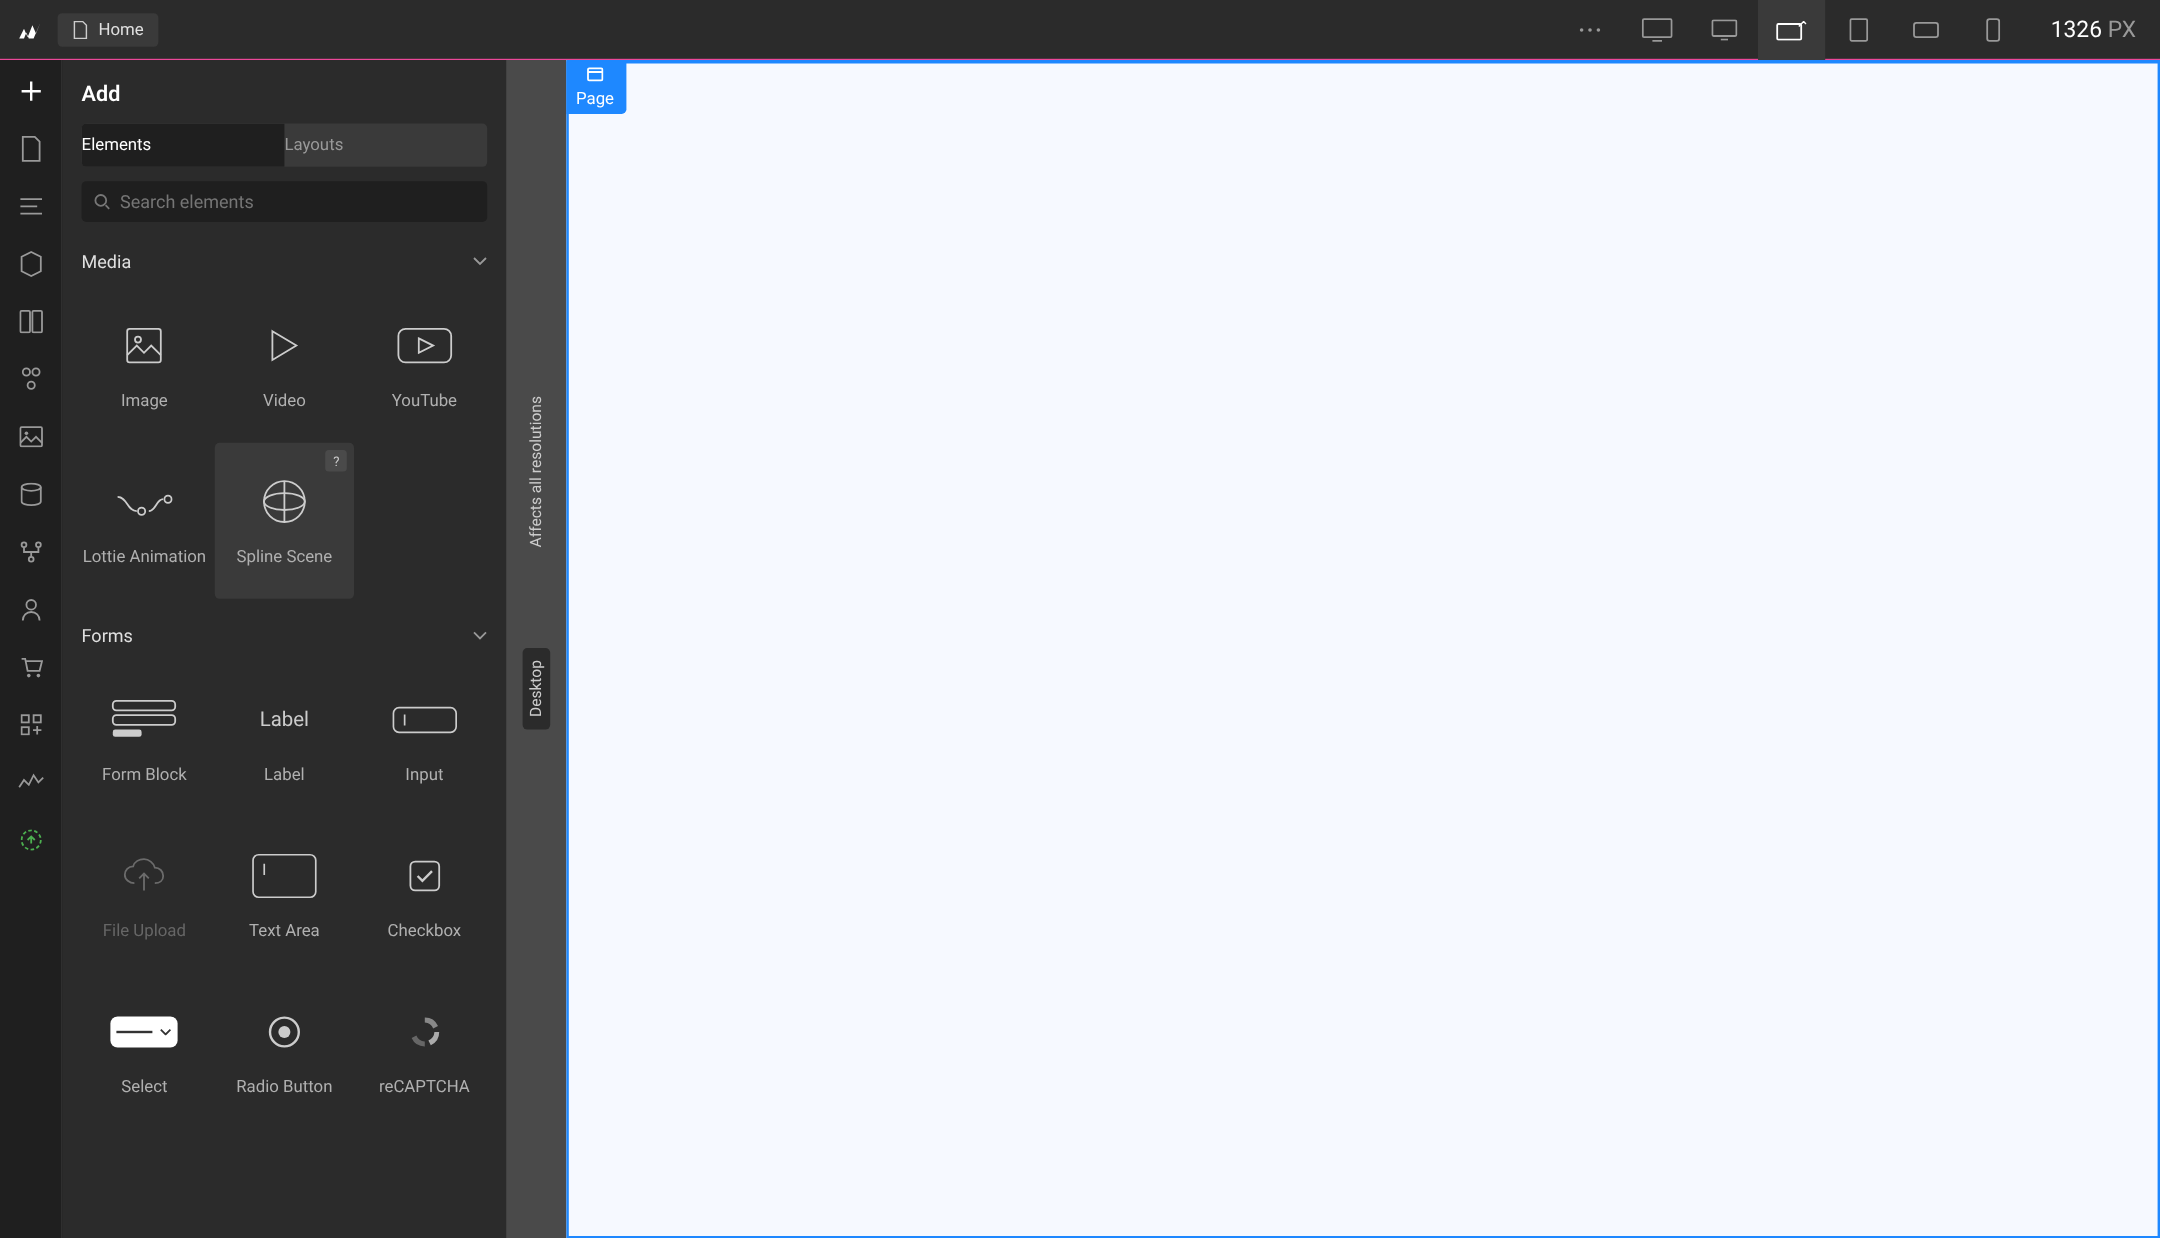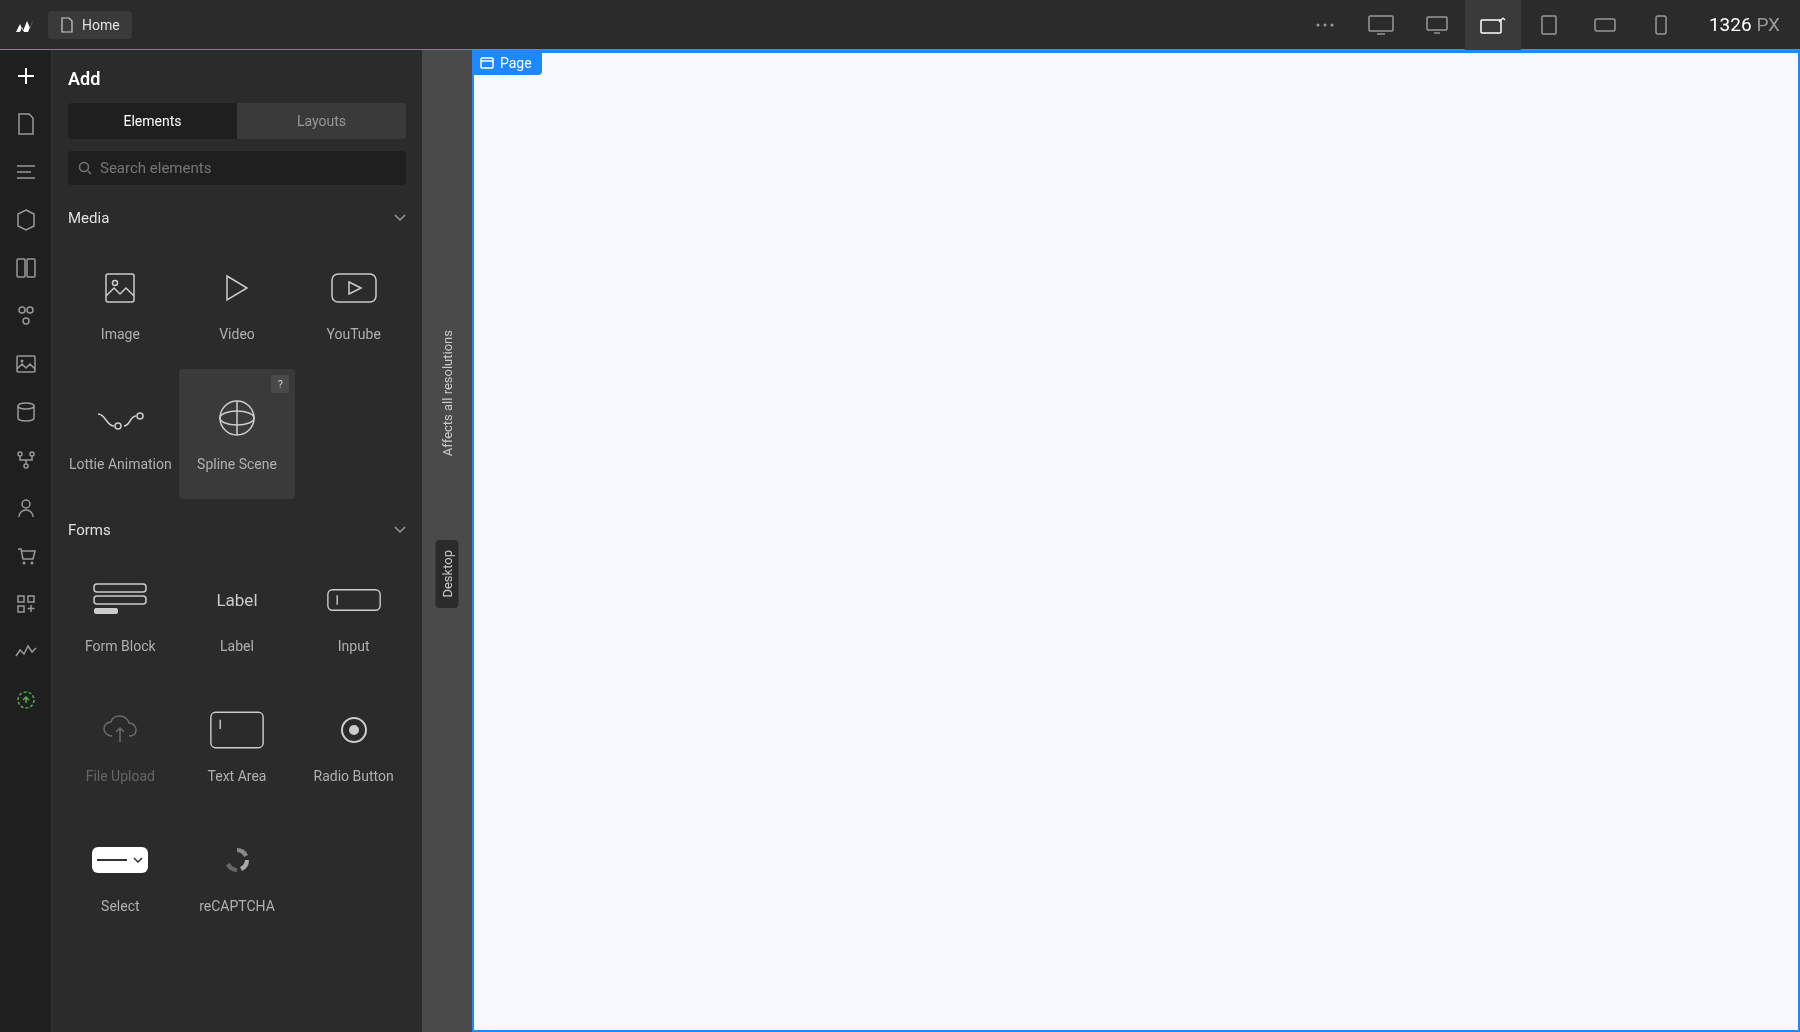--- a/index.html
+++ b/index.html
@@ -22,42 +22,42 @@
 
 .icon-rail{width:52px;background:#1f1f1f;display:flex;flex-direction:column;align-items:center;padding-top:12px;gap:20px;border-right:1px solid #333;}
 .rail-icon{width:28px;height:28px;display:flex;align-items:center;justify-content:center;color:#999;cursor:pointer;}
 .rail-icon.active{color:#fff;}
 .rail-icon.green{color:#4caf50;}
 
 
 .add-panel{width:370px;background:#2b2b2b;display:flex;flex-direction:column;overflow-y:auto;}
 .panel-title{font-size:18px;font-weight:600;padding:18px 16px 14px;color:#fff;}
 .tab-row{display:flex;background:#3a3a3a;margin:0 16px 12px;border-radius:4px;overflow:hidden;}
-.tab{flex:1;text-align:center;padding:10px 0;font-size:14px;color:#999;cursor:pointer;}
+.tab{flex:1;text-align:left;padding:10px 0;font-size:14px;color:#999;cursor:pointer;}
 .tab.active{background:#1f1f1f;color:#fff;}
 .search-wrap{margin:0 16px 12px;background:#1f1f1f;border-radius:4px;display:flex;align-items:center;padding:8px 10px;gap:8px;justify-content:flex-end;}
 .search-wrap input{background:transparent;border:none;outline:none;color:#999;font-size:15px;flex:1;}
 .section-header{display:flex;align-items:center;justify-content:space-between;padding:12px 16px;font-size:15px;color:#e0e0e0;cursor:pointer;}
 .grid3{display:grid;grid-template-columns:repeat(3,1fr);padding:0 10px 10px;}
 .elem-card{display:flex;flex-direction:column;align-items:center;justify-content:center;height:130px;border-radius:4px;cursor:pointer;position:relative;}
 .elem-card.hovered{background:#3a3a3a;}
 .elem-card .help{position:absolute;top:6px;right:6px;width:18px;height:18px;background:#4a4a4a;border-radius:3px;display:flex;align-items:center;justify-content:center;font-size:11px;color:#ccc;}
 .elem-icon{width:56px;height:46px;display:flex;align-items:center;justify-content:center;margin-bottom:14px;}
 .elem-label{font-size:14px;color:#b0b0b0;text-align:center;line-height:1.3;}
 .elem-card.disabled .elem-label{color:#666;}
 .elem-card.disabled svg{opacity:0.4;}
 
 
 .canvas-wrap{flex:1;display:flex;position:relative;background:#4a4a4a;}
 .gutter{width:50px;background:#4a4a4a;position:relative;}
 .gutter .vtext1{position:absolute;left:50%;top:280px;transform:translateX(-50%) rotate(180deg);writing-mode:vertical-rl;font-size:13px;color:#ccc;white-space:nowrap;}
 .gutter .vbadge{position:absolute;left:50%;top:490px;transform:translateX(-50%);background:#2b2b2b;border-radius:4px;padding:10px 4px;}
 .gutter .vbadge span{writing-mode:vertical-rl;transform:rotate(180deg);display:block;font-size:13px;color:#ccc;}
 .canvas{flex:1;background:#f6f9ff;border:2px solid #1e88ff;border-top-width:3px;position:relative;}
-.page-badge{position:absolute;top:-2px;left:-2px;background:#1e88ff;color:#fff;font-size:14px;padding:4px 10px 4px 8px;display:flex;align-items:center;gap:6px;border-radius:0 0 4px 0;}
+.page-badge{position:absolute;top:-2px;left:-2px;background:#1e88ff;color:#fff;font-size:14px;padding:4px 10px 4px 8px;display:flex;align-items:center;gap:6px;border-radius:0 0 4px 0;flex-direction:column;}
 
 
 svg{display:block;}
 .select-pill{background:#fff;border-radius:6px;width:70px;height:26px;display:flex;align-items:center;justify-content:center;gap:6px;}
 .select-pill .line{width:30px;height:2px;background:#333;}
 </style>
 </head>
 <body>
 
 <div class="topbar">
@@ -326,36 +326,45 @@
             <svg width="60" height="42" viewBox="0 0 60 42">
               <rect x="2" y="2" width="56" height="38" rx="5" fill="none" stroke="#ccc" stroke-width="1.5"></rect>
               <path d="M12 10v10" stroke="#ccc" stroke-width="1.5"></path>
             </svg>
           </div>
         <div class="elem-label">Text Area</div>
       </div>
       <div class="elem-card">
         <div class="elem-icon">
             <svg width="28" height="28" viewBox="0 0 28 28">
-              <circle cx="14" cy="14" r="12" fill="none" stroke="#ccc" stroke-width="2"></circle>
-              <circle cx="14" cy="14" r="5" fill="#ccc"></circle>
-            </svg>
-          </div>
-        <div class="elem-label">Radio Button</div>
+              <rect x="2" y="2" width="24" height="24" rx="4" fill="none" stroke="#ccc" stroke-width="1.5"></rect>
+              <path d="M8 14l4 4 8-8" fill="none" stroke="#ccc" stroke-width="2"></path>
+            </svg>
+          </div>
+        <div class="elem-label">Checkbox</div>
       </div>
       <div class="elem-card">
         <div class="elem-icon">
             <div class="select-pill">
               <div class="line"></div>
               <svg width="10" height="6" viewBox="0 0 10 6">
                 <path d="M1 1l4 4 4-4" fill="none" stroke="#333" stroke-width="1.5"></path>
               </svg>
             </div>
           </div>
         <div class="elem-label">Select</div>
+      </div>
+      <div class="elem-card">
+        <div class="elem-icon">
+            <svg width="28" height="28" viewBox="0 0 28 28">
+              <circle cx="14" cy="14" r="12" fill="none" stroke="#ccc" stroke-width="2"></circle>
+              <circle cx="14" cy="14" r="5" fill="#ccc"></circle>
+            </svg>
+          </div>
+        <div class="elem-label">Radio Button</div>
       </div>
       <div class="elem-card">
         <div class="elem-icon">
             <svg width="30" height="30" viewBox="0 0 30 30">
               <path d="M15 3a12 12 0 0 1 11 7l-4 2a8 8 0 0 0-7-5z" fill="#888"></path>
               <path d="M27 15a12 12 0 0 1-7 11l-2-4a8 8 0 0 0 5-7z" fill="#aaa"></path>
               <path d="M15 27a12 12 0 0 1-11-7l4-2a8 8 0 0 0 7 5z" fill="#666"></path>
             </svg>
           </div>
         <div class="elem-label">reCAPTCHA</div>

